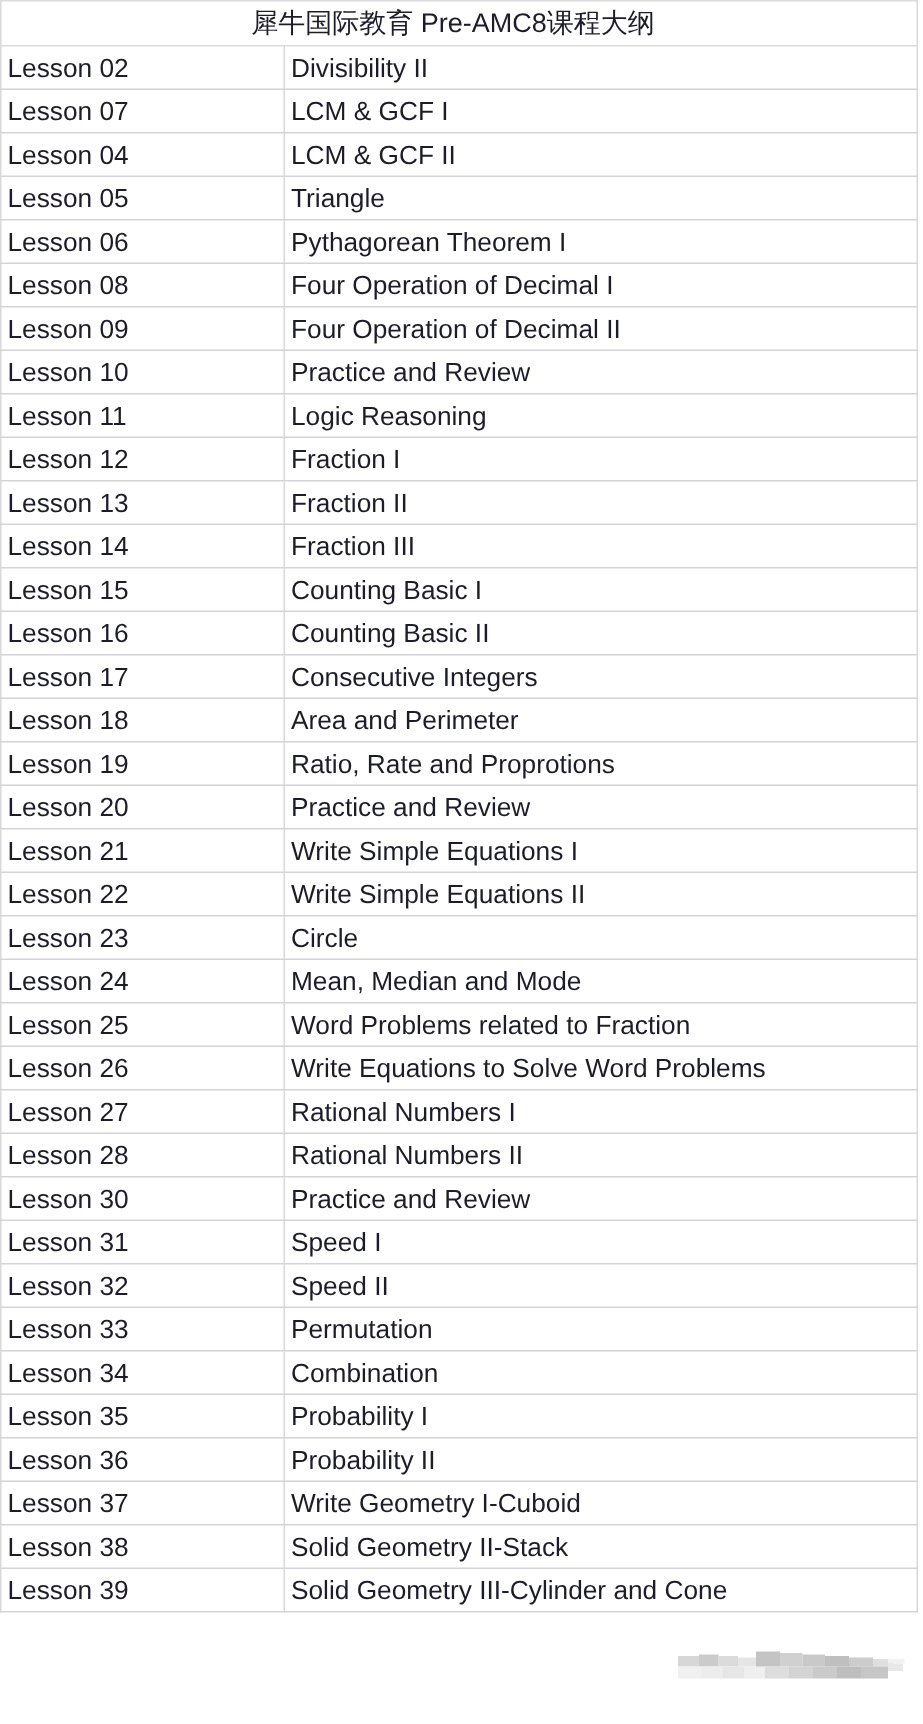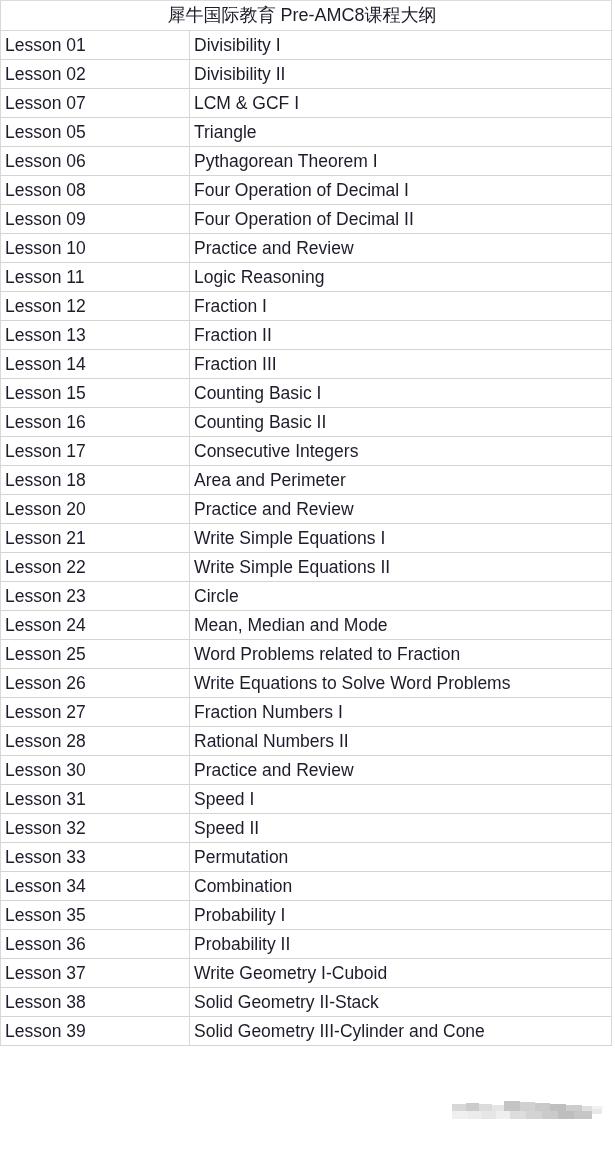--- a/index.html
+++ b/index.html
@@ -91,33 +91,33 @@
     <colgroup>
       <col class="col-lesson">
       <col class="col-topic">
     </colgroup>
     <tbody>
       <tr class="title-row">
         <td colspan="2">
           <span class="title-text">犀牛国际教育 Pre-AMC8课程大纲</span>
         </td>
       </tr>
-    <tr>
-          <td class="lesson-cell">Lesson 01</td>
-          <td class="topic-cell">Divisibility I</td>
-        </tr>
         <tr>
           <td class="lesson-cell">Lesson 02</td>
           <td class="topic-cell">Divisibility II</td>
         </tr>
         <tr>
           <td class="lesson-cell">Lesson 07</td>
           <td class="topic-cell">LCM &amp; GCF I</td>
         </tr>
         <tr>
+          <td class="lesson-cell">Lesson 04</td>
+          <td class="topic-cell">LCM &amp; GCF II</td>
+        </tr>
+        <tr>
           <td class="lesson-cell">Lesson 05</td>
           <td class="topic-cell">Triangle</td>
         </tr>
         <tr>
           <td class="lesson-cell">Lesson 06</td>
           <td class="topic-cell">Pythagorean Theorem I</td>
         </tr>
         <tr>
           <td class="lesson-cell">Lesson 08</td>
           <td class="topic-cell">Four Operation of Decimal I</td>
@@ -156,20 +156,24 @@
         </tr>
         <tr>
           <td class="lesson-cell">Lesson 17</td>
           <td class="topic-cell">Consecutive Integers</td>
         </tr>
         <tr>
           <td class="lesson-cell">Lesson 18</td>
           <td class="topic-cell">Area and Perimeter</td>
         </tr>
         <tr>
+          <td class="lesson-cell">Lesson 19</td>
+          <td class="topic-cell">Ratio, Rate and Proprotions</td>
+        </tr>
+        <tr>
           <td class="lesson-cell">Lesson 20</td>
           <td class="topic-cell">Practice and Review</td>
         </tr>
         <tr>
           <td class="lesson-cell">Lesson 21</td>
           <td class="topic-cell">Write Simple Equations I</td>
         </tr>
         <tr>
           <td class="lesson-cell">Lesson 22</td>
           <td class="topic-cell">Write Simple Equations II</td>
@@ -185,21 +189,21 @@
         <tr>
           <td class="lesson-cell">Lesson 25</td>
           <td class="topic-cell">Word Problems related to Fraction</td>
         </tr>
         <tr>
           <td class="lesson-cell">Lesson 26</td>
           <td class="topic-cell">Write Equations to Solve Word Problems</td>
         </tr>
         <tr>
           <td class="lesson-cell">Lesson 27</td>
-          <td class="topic-cell">Fraction Numbers I</td>
+          <td class="topic-cell">Rational Numbers I</td>
         </tr>
         <tr>
           <td class="lesson-cell">Lesson 28</td>
           <td class="topic-cell">Rational Numbers II</td>
         </tr>
         <tr>
           <td class="lesson-cell">Lesson 30</td>
           <td class="topic-cell">Practice and Review</td>
         </tr>
         <tr>

